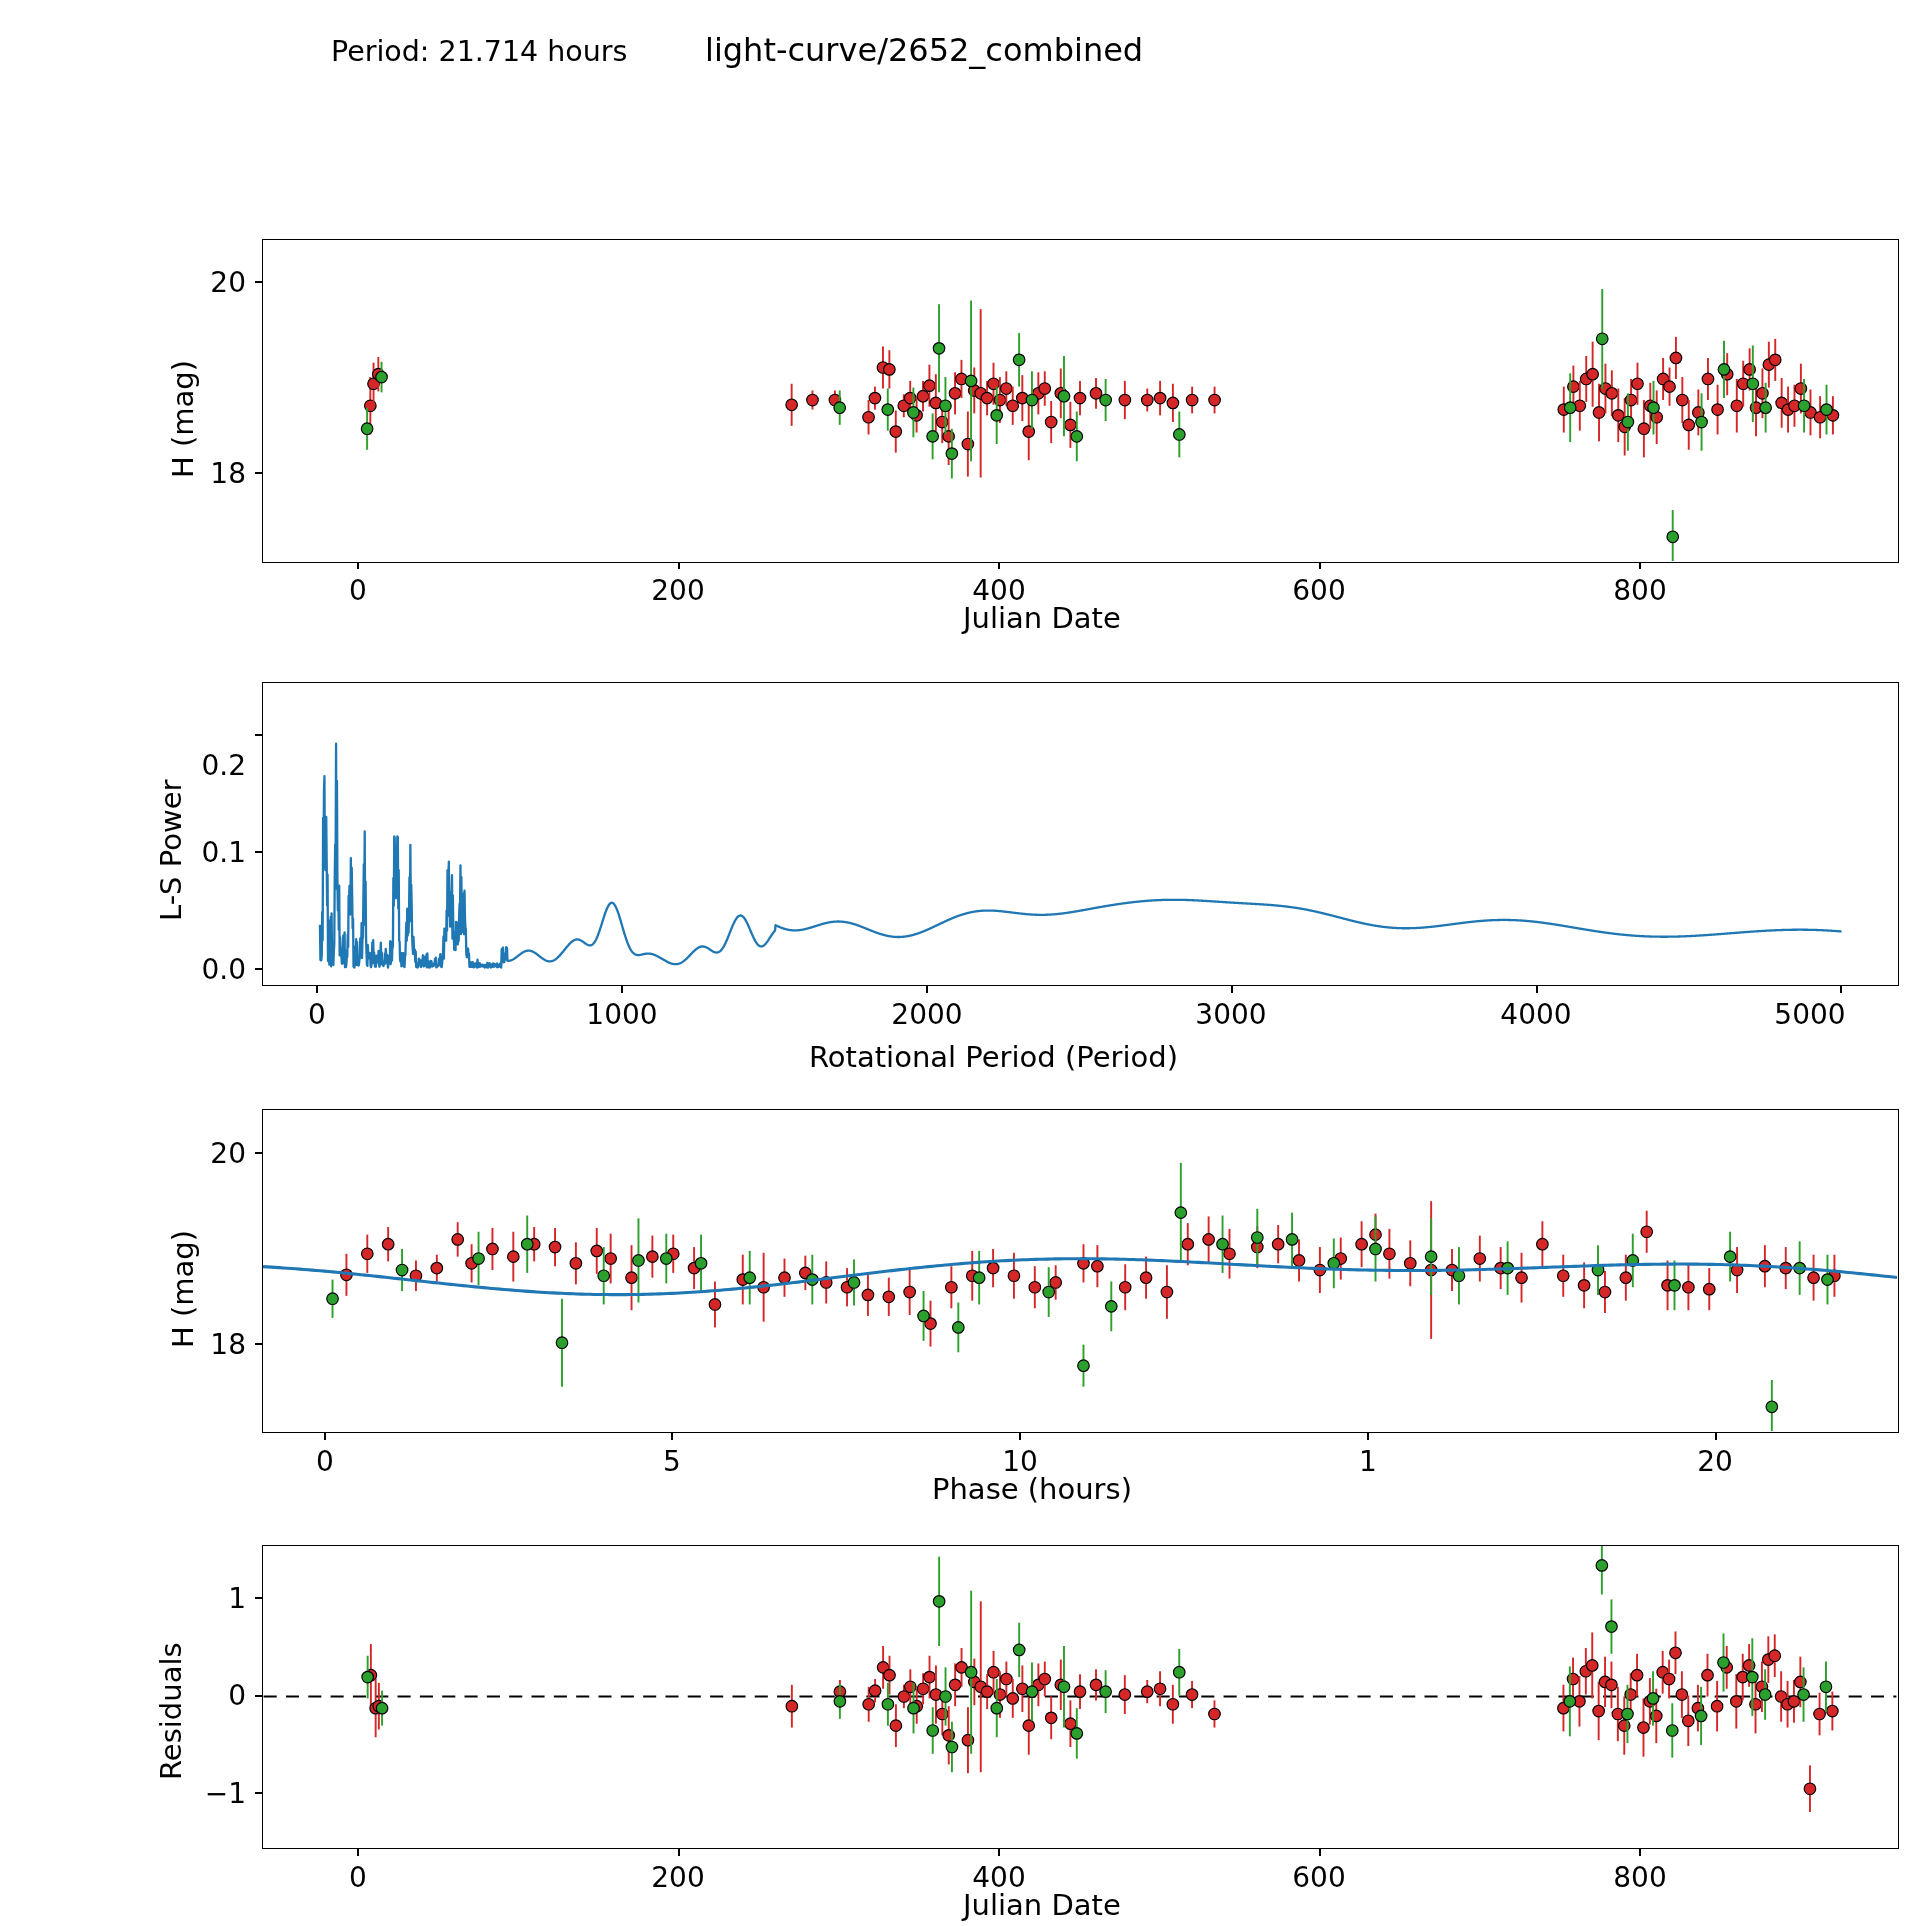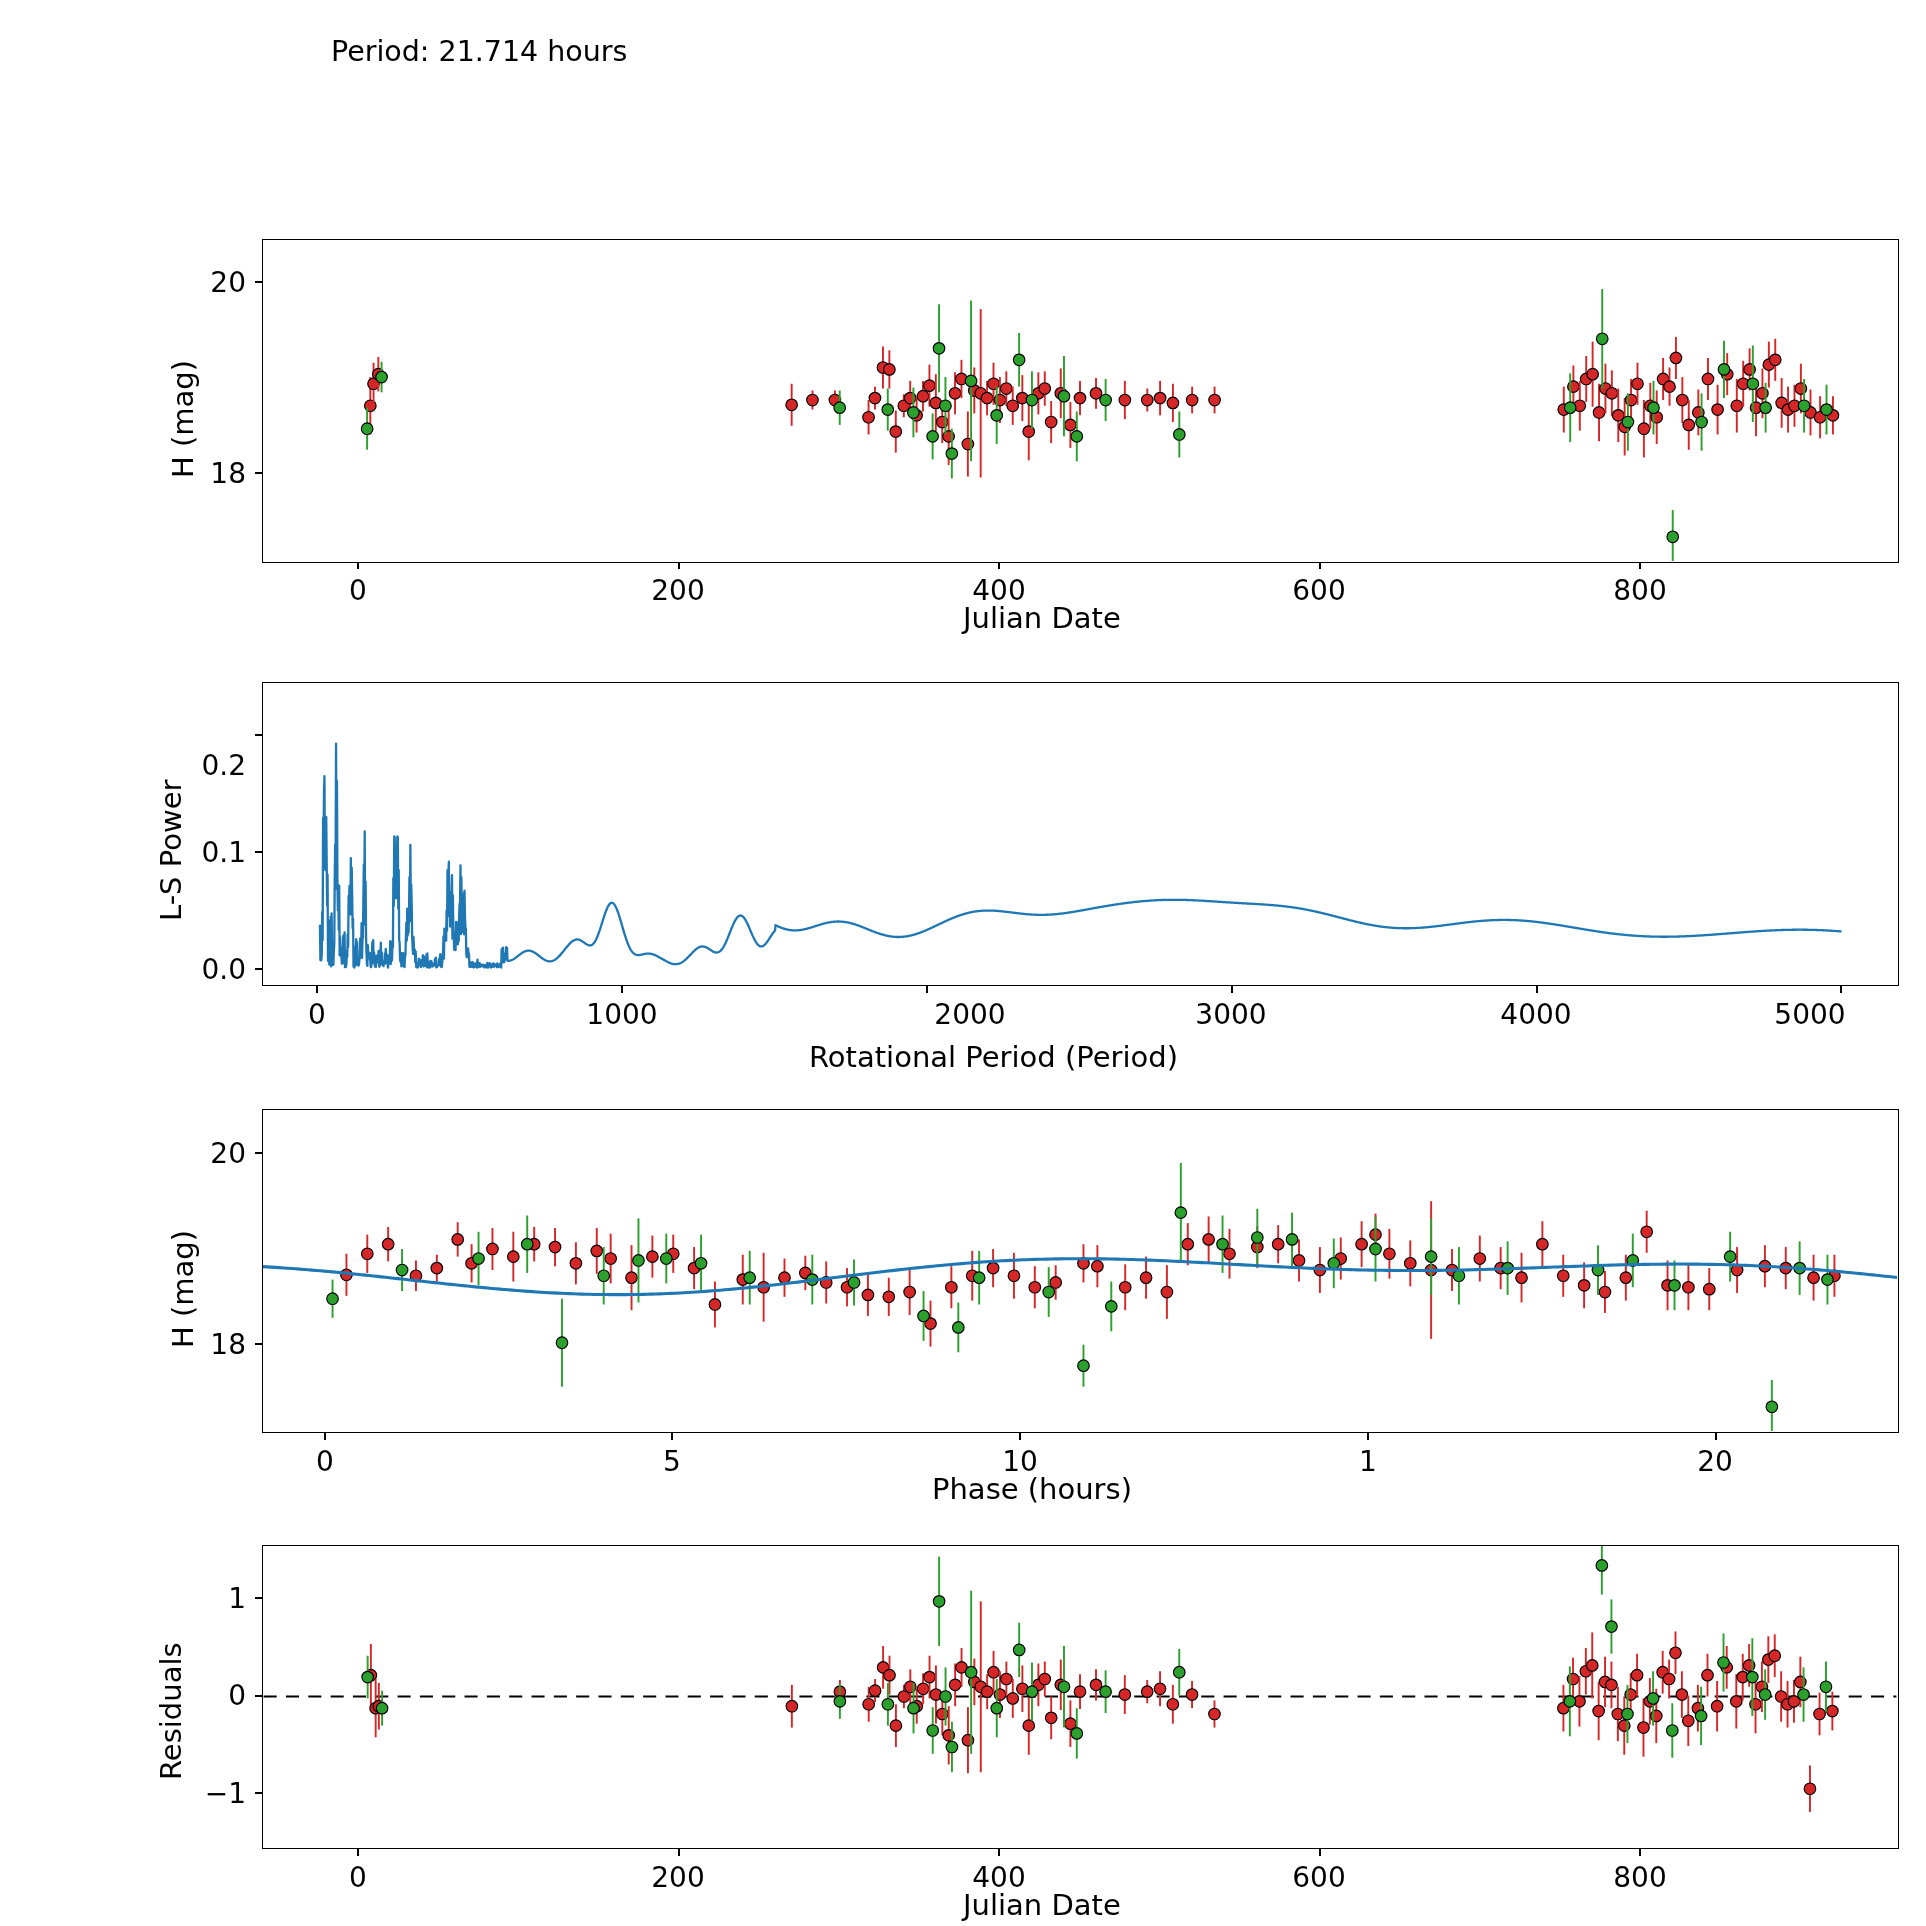--- a/index.html
+++ b/index.html
@@ -81,20 +81,21 @@
   svg {
     display: block;
   }
 </style>
 </head>
 <body>
 
 <div id="figure">
 
   <div class="title-left">Period: 21.714 hours</div>
+  <div class="title-center">light-curve/2652_combined</div>
 
   <div class="panel" id="panel1" style="left:262px; top:239px; width:1637px; height:324px;">
     <svg id="svg1" width="1634" height="321" viewBox="0 0 4242 832">
         <g>
           <line x1="278.6411764705882" x2="278.6411764705882" y1="504.16716417910504" y2="355.1522388059703" stroke="#d62728" stroke-width="5"></line>
           <circle cx="278.6411764705882" cy="429.6597014925377" r="15" fill="#d62728" stroke="#000" stroke-width="3"></circle>
           <line x1="286.95882352941175" x2="286.95882352941175" y1="427.176119402985" y2="317.8985074626871" stroke="#d62728" stroke-width="5"></line>
           <circle cx="286.95882352941175" cy="372.5373134328361" r="15" fill="#d62728" stroke="#000" stroke-width="3"></circle>
           <line x1="299.43529411764706" x2="299.43529411764706" y1="392.40597014925356" y2="302.99701492537304" stroke="#d62728" stroke-width="5"></line>
           <circle cx="299.43529411764706" cy="347.70149253731336" r="15" fill="#d62728" stroke="#000" stroke-width="3"></circle>
@@ -816,21 +817,21 @@
       <div class="tick-x" style="left: 1640px; top: 574px;">800</div>
       <div class="tickmark-y" style="left: 255px; top: 472px;"></div>
       <div class="tick-y" style="left: 177px; width: 69px; top: 473px;">18</div>
       <div class="tickmark-y" style="left: 255px; top: 281px;"></div>
       <div class="tick-y" style="left: 177px; width: 69px; top: 282px;">20</div>
       <div class="tickmark-x" style="left: 316px; top: 986px;"></div>
       <div class="tick-x" style="left: 317px; top: 998px;">0</div>
       <div class="tickmark-x" style="left: 621px; top: 986px;"></div>
       <div class="tick-x" style="left: 622px; top: 998px; text-align: right;">1000</div>
       <div class="tickmark-x" style="left: 926px; top: 986px;"></div>
-      <div class="tick-x" style="left: 970px; top: 998px; text-align: right;">2000</div>
+      <div class="tick-x" style="left: 927px; top: 998px; text-align: right;">2000</div>
       <div class="tickmark-x" style="left: 1231px; top: 986px;"></div>
       <div class="tick-x" style="left: 1231px; top: 998px;">3000</div>
       <div class="tickmark-x" style="left: 1536px; top: 986px;"></div>
       <div class="tick-x" style="left: 1536px; top: 998px;">4000</div>
       <div class="tickmark-x" style="left: 1840px; top: 986px;"></div>
       <div class="tick-x" style="left: 1802px; top: 998px; margin-left: 8px;">5000</div>
       <div class="tickmark-y" style="left: 255px; top: 968px;"></div>
       <div class="tick-y" style="left: 177px; width: 69px; top: 969px;">0.0</div>
       <div class="tickmark-y" style="left: 255px; top: 851px;"></div>
       <div class="tick-y" style="left: 177px; width: 69px; top: 852px;">0.1</div>

